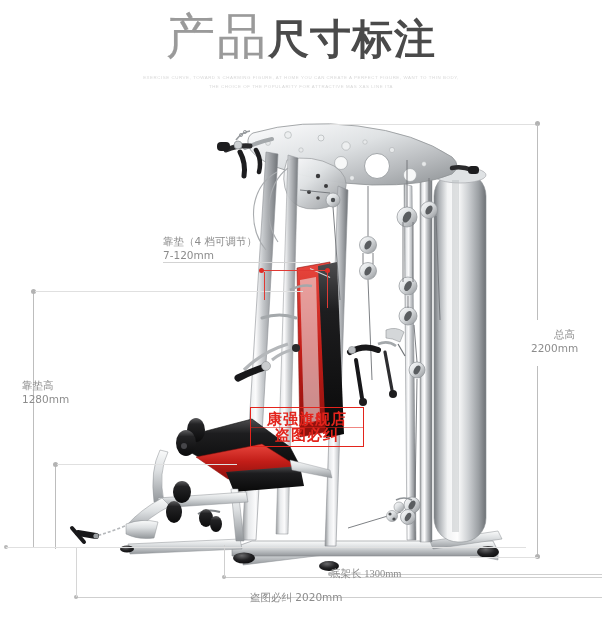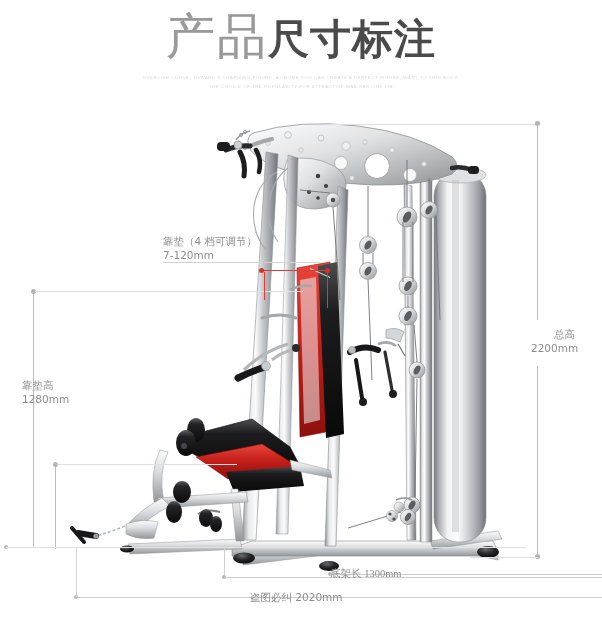--- a/index.html
+++ b/index.html
@@ -426,14 +426,19 @@
   <div class="red-dot" style="left:259px;top:268px;"></div>
   <div class="red-dot" style="left:325px;top:268px;"></div>
   <div class="red-line-v" style="left:264px;top:272px;height:28px;"></div>
   <div class="red-line-v" style="left:327px;top:272px;height:36px;"></div>
 
   <div class="label" style="left:163px;top:234px;">
     <div>靠垫（4 档可调节）</div>
     <div>7-120mm</div>
   </div>
 
+  <div class="wm" style="left:250px;top:407px;width:114px;height:40px;">
+    <div class="wm-l1">康强旗舰店</div>
+    <div class="wm-l2">盗图必纠</div>
+    <div class="wm-strike"></div>
+  </div>
 
 </div>
 
 </body></html>

